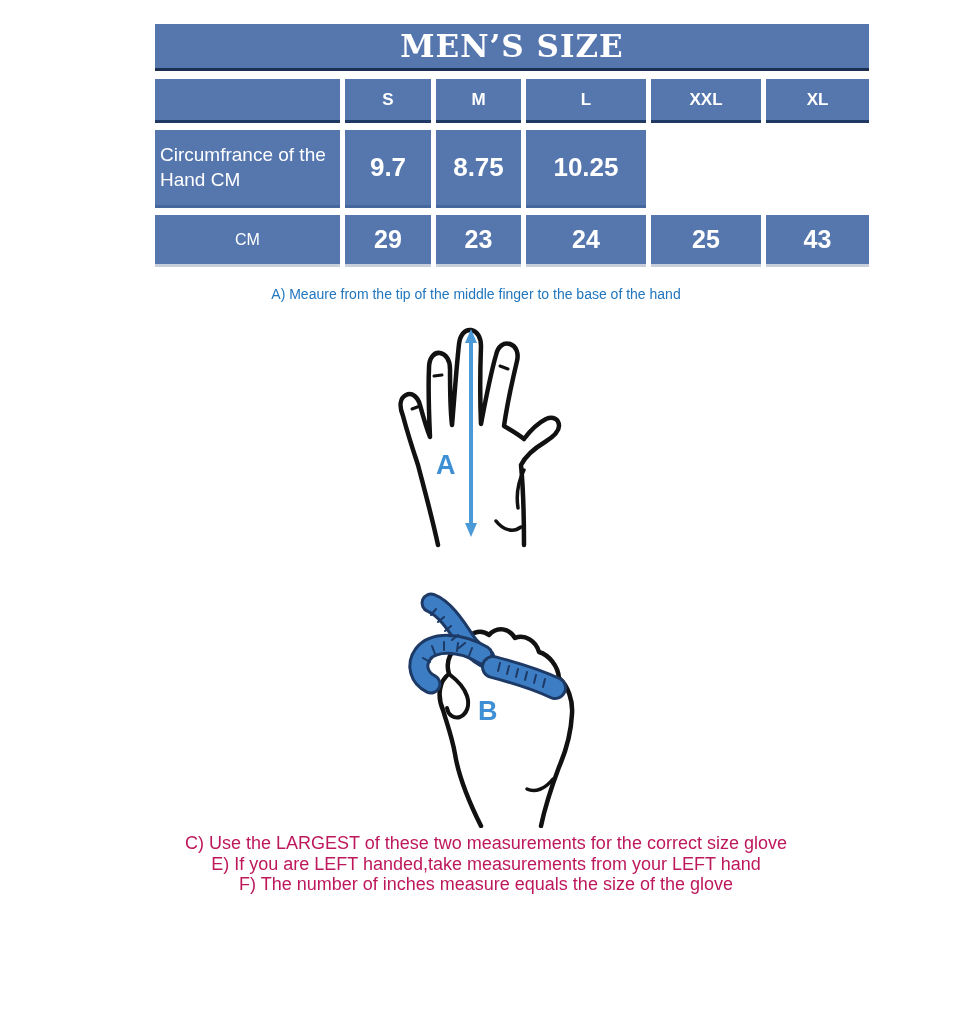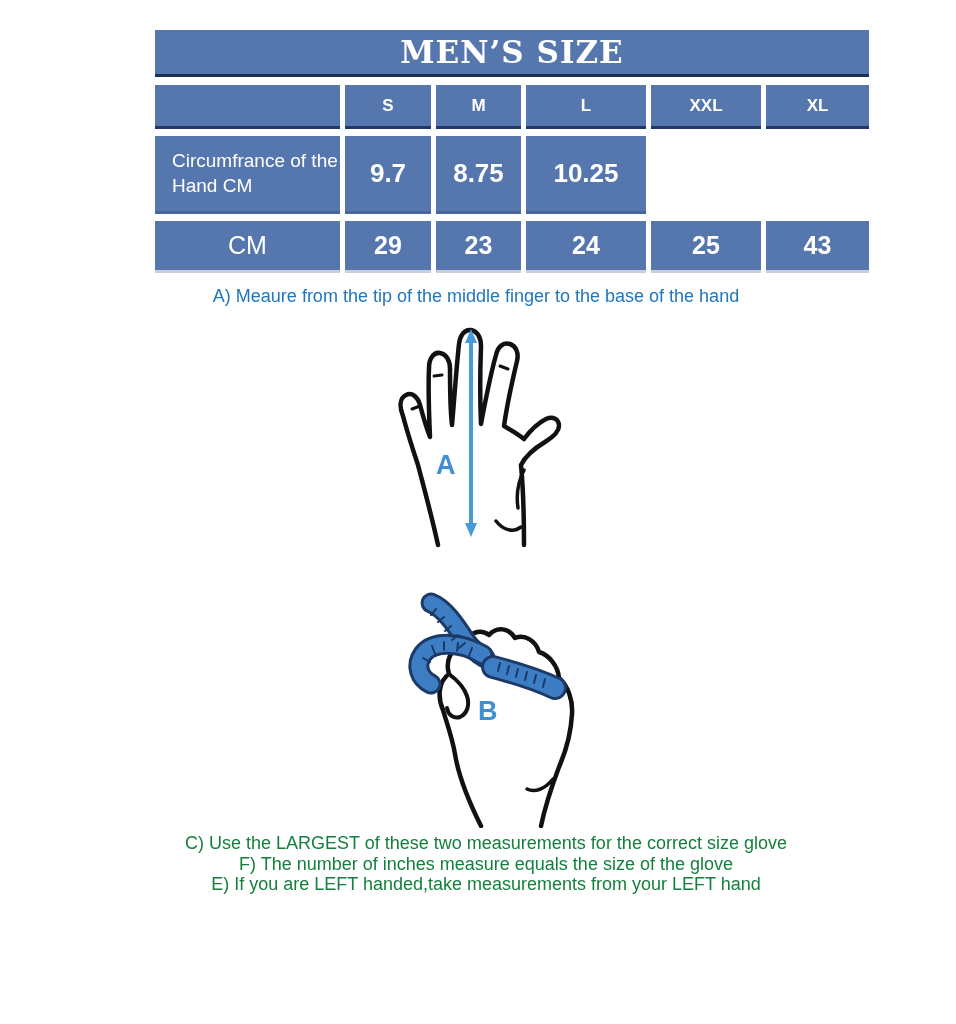--- a/index.html
+++ b/index.html
@@ -5,21 +5,21 @@
   * { margin:0; padding:0; box-sizing:border-box; }
   html,body { background:#ffffff; }
   body {
     width:956px; height:1024px; position:relative;
     font-family:"Liberation Sans", sans-serif;
     overflow:hidden;
   }
   .sheet { position:absolute; inset:0; }
 
   
-  .size-table { position:absolute; left:155px; top:30px; width:716px; }
+  .size-table { position:absolute; left:155px; top:24px; width:716px; }
   .trow {
     display:grid;
     grid-template-columns:185px 86px 85px 120px 110px 103px;
     column-gap:5px;
     margin-bottom:7px;
   }
   .cell {
     background:#5677ae; color:#ffffff;
     display:flex; align-items:center; justify-content:center;
     border-bottom:3px solid #203864;
@@ -29,34 +29,34 @@
     background:#5677ae; color:#ffffff;
     display:flex; align-items:center; justify-content:center;
     border-bottom:3px solid #1b2f52;
     font-family:"DejaVu Serif", serif;
     font-weight:bold; font-size:31px; letter-spacing:1px;
   }
   .row-sizes .cell { height:44px; font-weight:bold; font-size:17px; }
   .row-circ .cell  { height:78px; font-size:26px; font-weight:bold; border-bottom-color:#46679e; }
   .row-circ .label-cell {
     font-size:19px; font-weight:normal; line-height:1.3;
-    justify-content:flex-start; text-align:left; padding-left:17px;
+    justify-content:flex-start; text-align:left; padding-left:5px;
   }
   .row-cm .cell { height:52px; font-size:25px; font-weight:bold; border-bottom-color:#c9cfda; }
-  .row-cm .label-cell { font-size:25px; font-weight:normal; }
+  .row-cm .label-cell { font-size:16px; font-weight:normal; }
 
   
   .instr {
     position:absolute; left:0; width:952px;
-    text-align:center; color:#2176bd; font-size:18px;
+    text-align:center; color:#2176bd; font-size:14px;
   }
   .instr-a { top:286px; }
   .instr-b { top:560px; }
   .instr-block { position:absolute; left:0; top:833px; width:956px;
-    text-align:center; color:#15803d; font-size:18px; line-height:20.5px;padding-left:16px; }
+    text-align:center; color:#be185d; font-size:18px; line-height:20.5px;padding-left:16px; }
 
   
   .diagram { position:absolute; }
   .hand-wrap { left:372px; top:314px; }
   .fist-wrap { left:388px; top:588px; }
   svg text.dlabel {
     font-family:"Liberation Sans", sans-serif;
     font-weight:bold; font-size:27px; fill:#3f8fd4;
   }
 </style>
@@ -134,17 +134,17 @@
         <path fill="none" stroke="#1d3a66" stroke-width="2" stroke-linecap="round" d="M 48 21 L 43 27 M 56 29 L 50 34 M 63 38 L 57 43 M 70 47 L 64 52 M 77 55 L 71 60
              M 84 60 L 81 68 M 70 55 L 69 63 M 56 54 L 56 62 M 44 58 L 47 66 M 35 70 L 42 74
              M 112 75 L 110 83 M 121 78 L 119 86 M 130 81 L 128 89 M 139 84 L 137 92 M 148 87 L 146 95 M 157 91 L 155 99"></path>
       </g>
       <text class="dlabel" x="90" y="132">B</text>
     </svg>
   </div>
 
   <div class="instr-block">
     <div>C) Use the LARGEST of these two measurements for the correct size glove</div>
+    <div>E) If you are LEFT handed,take measurements from your LEFT hand</div>
     <div>F) The number of inches measure equals the size of the glove</div>
-    <div>E) If you are LEFT handed,take measurements from your LEFT hand</div>
   </div>
 
 </div>
 
 </body></html>

